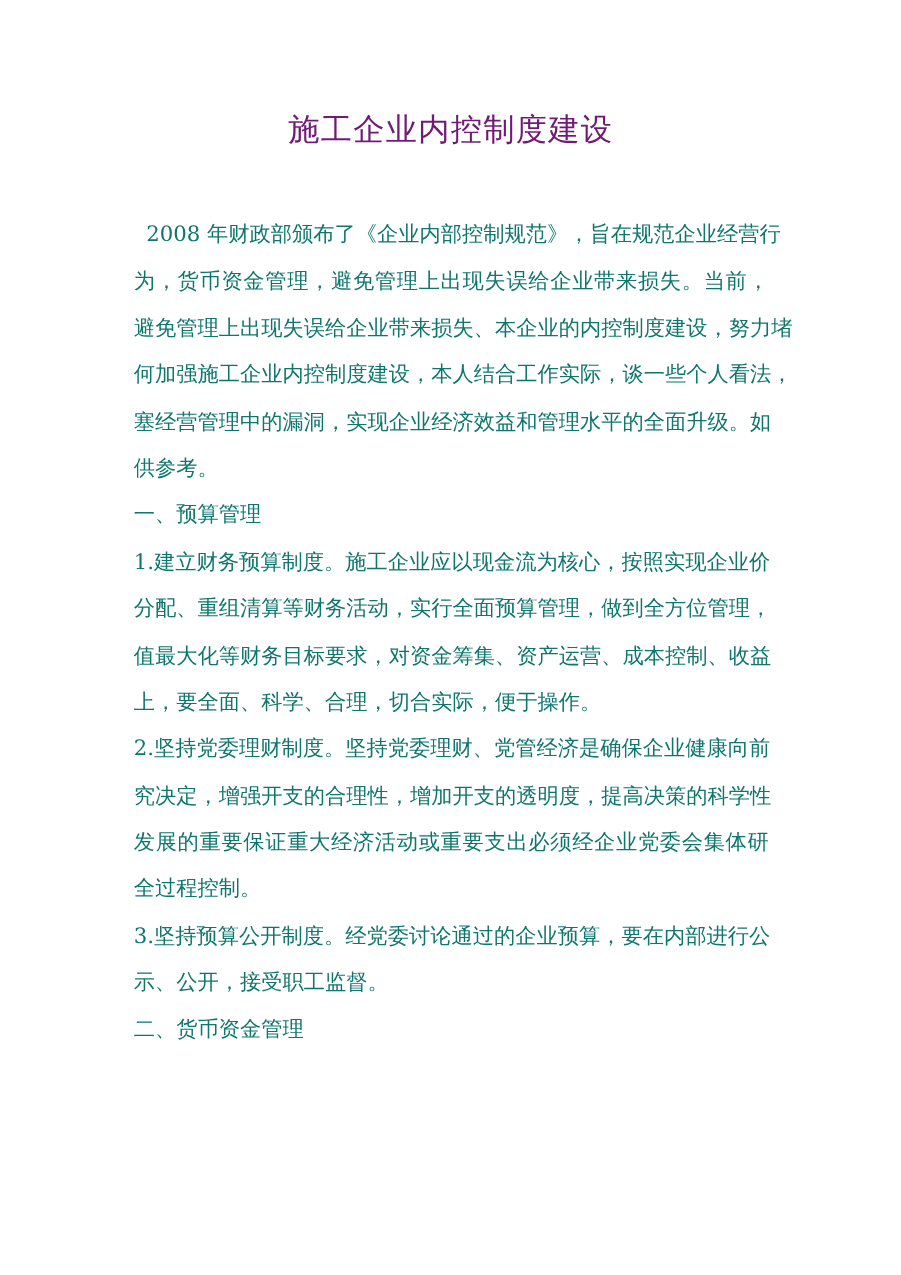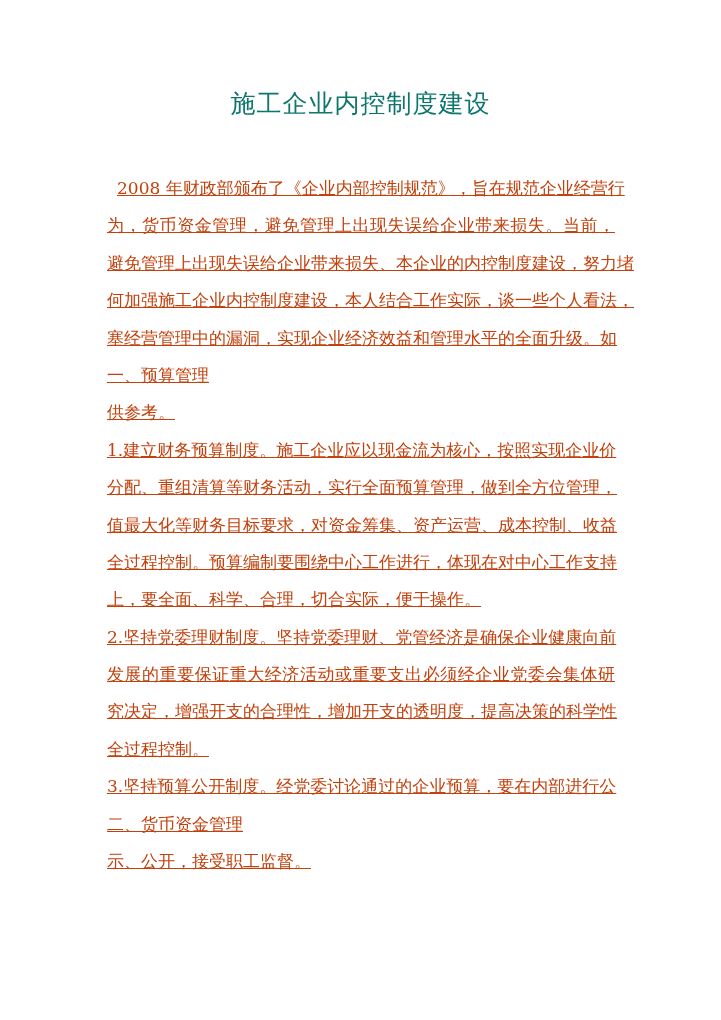--- a/index.html
+++ b/index.html
@@ -5,53 +5,51 @@
   html, body { margin: 0; padding: 0; background: #ffffff; }
   body { width: 721px; height: 1020px; position: relative; overflow: hidden; }
   .page {
     position: absolute; left: 0; top: 0; width: 721px; height: 1020px;
     background: #ffffff; color: #111111;
     font-family: "DejaVu Serif", "Liberation Serif", serif;
   }
   .title {
     position: absolute; left: 0; top: 86px; width: 721px;
     text-align: center; font-size: 25px; letter-spacing: 1px; line-height: 36px;
-    color: #0f766e;
+    color: #701a75;
   }
   .body {
     position: absolute; left: 107px; top: 170px; width: 508px;
   }
   .line {
     height: 37.4px; line-height: 37.4px; font-size: 17px;
     white-space: nowrap; text-align: justify; text-align-last: justify;
-    color: #c2410c;
-    text-decoration: underline;
+    color: #0f766e;
   }
   .line.last { text-align-last: left; }
   .line.indent { padding-left: 10px; }
 </style>
 </head>
 <body>
 
 <div class="page">
   <div class="title">施工企业内控制度建设</div>
   <div class="body">
     <div class="line indent">2008 年财政部颁布了《企业内部控制规范》，旨在规范企业经营行</div>
     <div class="line">为，货币资金管理，避免管理上出现失误给企业带来损失。当前，</div>
     <div class="line">避免管理上出现失误给企业带来损失、本企业的内控制度建设，努力堵</div>
     <div class="line">何加强施工企业内控制度建设，本人结合工作实际，谈一些个人看法，</div>
     <div class="line">塞经营管理中的漏洞，实现企业经济效益和管理水平的全面升级。如</div>
+    <div class="line last">供参考。</div>
     <div class="line last">一、预算管理</div>
-    <div class="line last">供参考。</div>
     <div class="line">1.建立财务预算制度。施工企业应以现金流为核心，按照实现企业价</div>
     <div class="line">分配、重组清算等财务活动，实行全面预算管理，做到全方位管理，</div>
     <div class="line">值最大化等财务目标要求，对资金筹集、资产运营、成本控制、收益</div>
-    <div class="line">全过程控制。预算编制要围绕中心工作进行，体现在对中心工作支持</div>
     <div class="line last">上，要全面、科学、合理，切合实际，便于操作。</div>
     <div class="line">2.坚持党委理财制度。坚持党委理财、党管经济是确保企业健康向前</div>
+    <div class="line">究决定，增强开支的合理性，增加开支的透明度，提高决策的科学性</div>
     <div class="line">发展的重要保证重大经济活动或重要支出必须经企业党委会集体研</div>
-    <div class="line">究决定，增强开支的合理性，增加开支的透明度，提高决策的科学性</div>
     <div class="line last">全过程控制。</div>
     <div class="line">3.坚持预算公开制度。经党委讨论通过的企业预算，要在内部进行公</div>
+    <div class="line last">示、公开，接受职工监督。</div>
     <div class="line last">二、货币资金管理</div>
-    <div class="line last">示、公开，接受职工监督。</div>
   </div>
 </div>
 
 </body></html>

